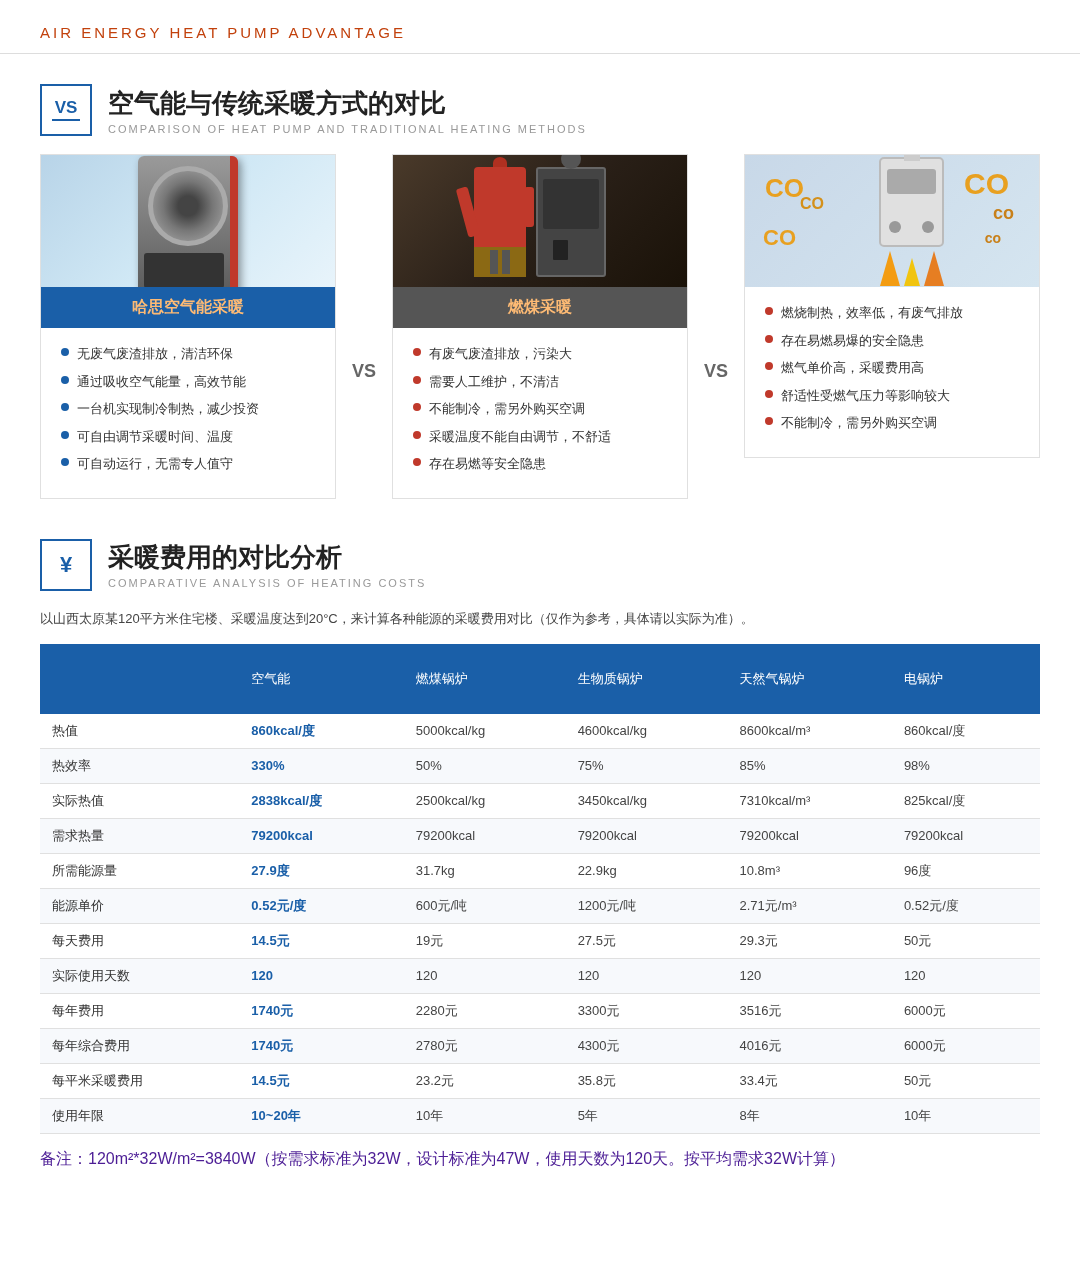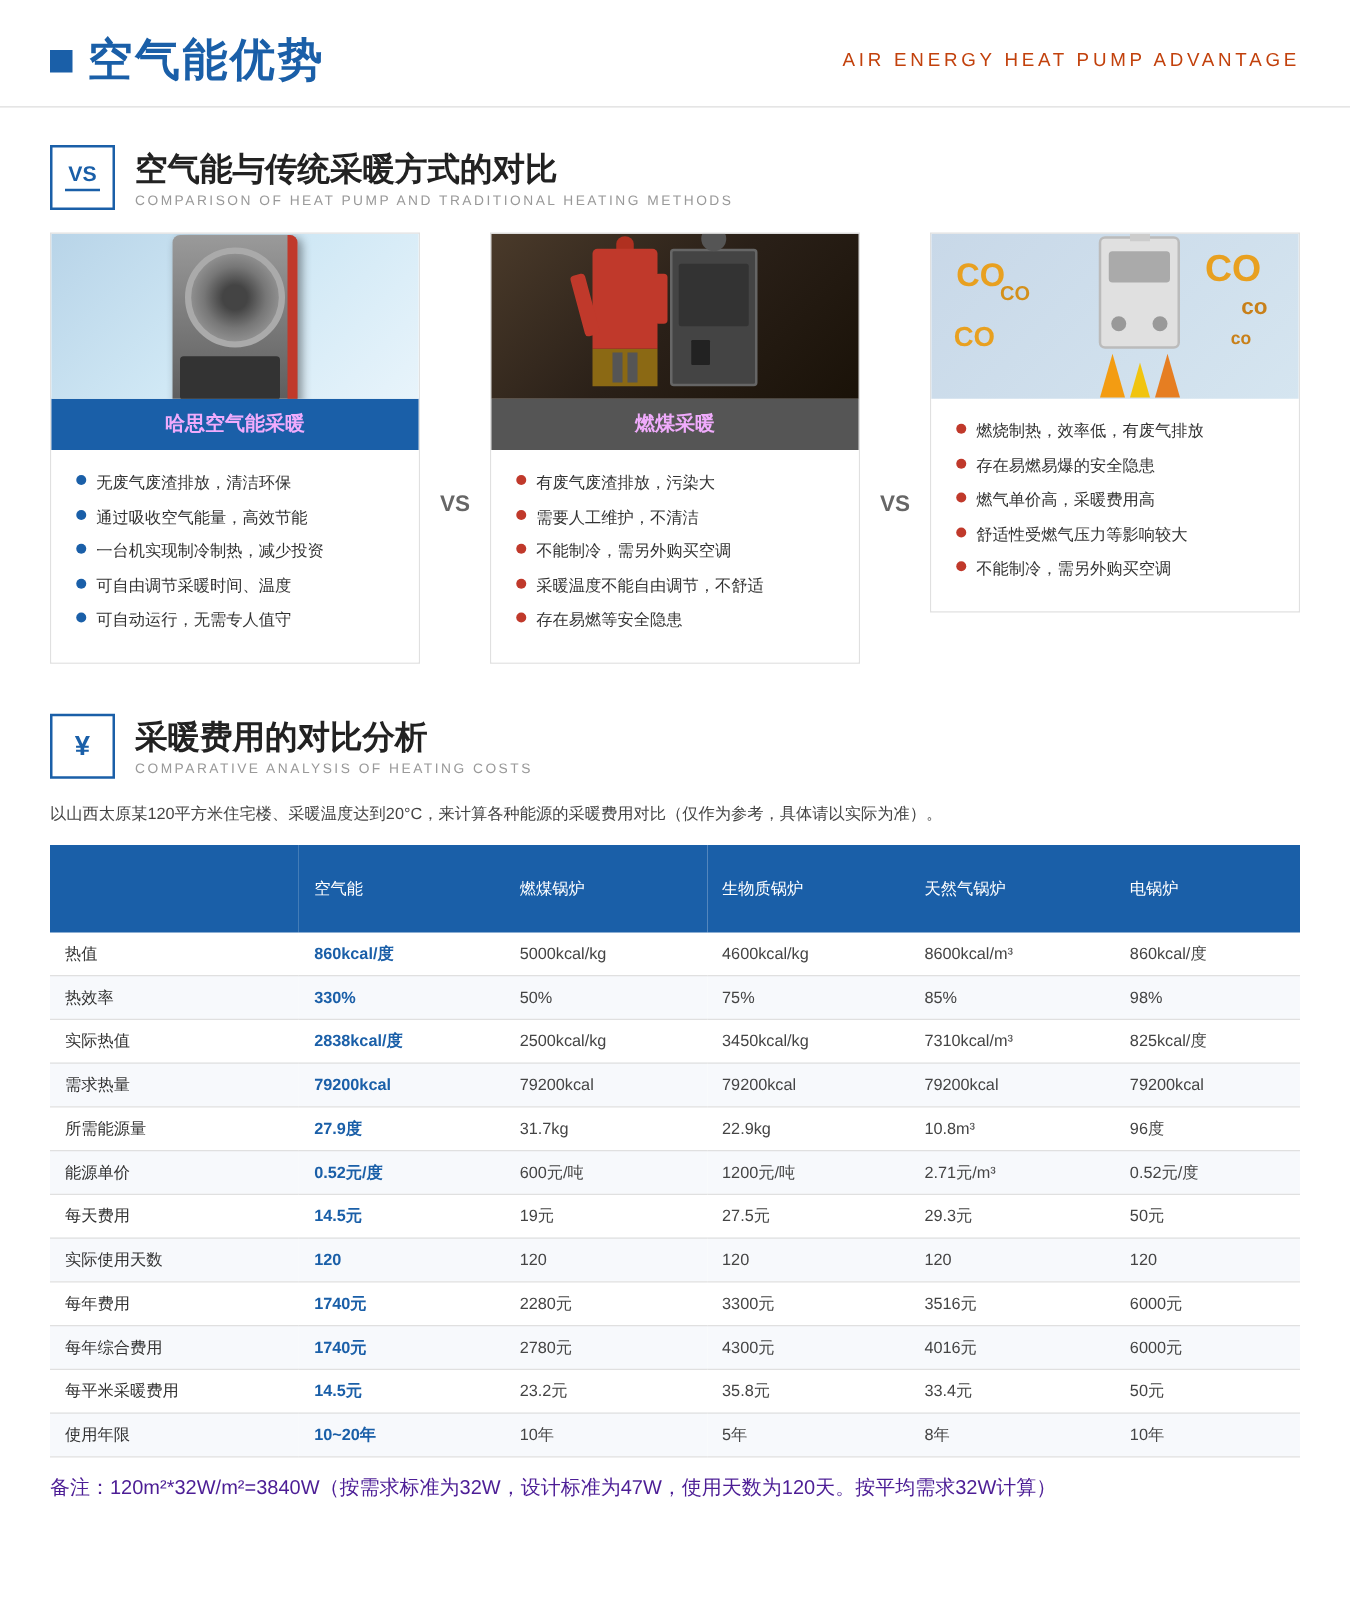--- a/index.html
+++ b/index.html
@@ -116,21 +116,21 @@
     
     .card-image-3 {
       background: linear-gradient(135deg, #c8d8e8 0%, #d5e5f0 100%);
     }
 
     .card-title {
       text-align: center;
       padding: 10px;
       font-size: 16px;
       font-weight: bold;
-      color: #f0abfc;
+      color: #fdba74;
     }
     .card-title-1 { background: #1a5fa8; }
     .card-title-2 { background: #555; }
     .card-title-3 { background: #555; }
 
     .card-features {
       padding: 16px 20px;
       background: #fff;
     }
     .feature-item {
@@ -232,24 +232,20 @@
       font-weight: bold;
       color: #666;
       padding: 0 2px;
       padding-top: 90px;
     }
   </style>
 </head>
 <body>
 
 <div class="page-header">
-  <div class="page-title-block">
-    <div class="title-icon"></div>
-    <div class="page-title-cn">空气能优势</div>
-  </div>
   <div class="page-title-en">AIR ENERGY HEAT PUMP ADVANTAGE</div>
 </div>
 
 <div class="section">
   <div class="section-header">
     <div class="section-icon-box">
       <div class="section-icon-vs">
           <div style="font-size:17px;font-weight:bold;color:#1a5fa8;">VS</div>
           <div style="border-top:2px solid #1a5fa8;width:28px;margin:3px auto 0;"></div>
         </div>

